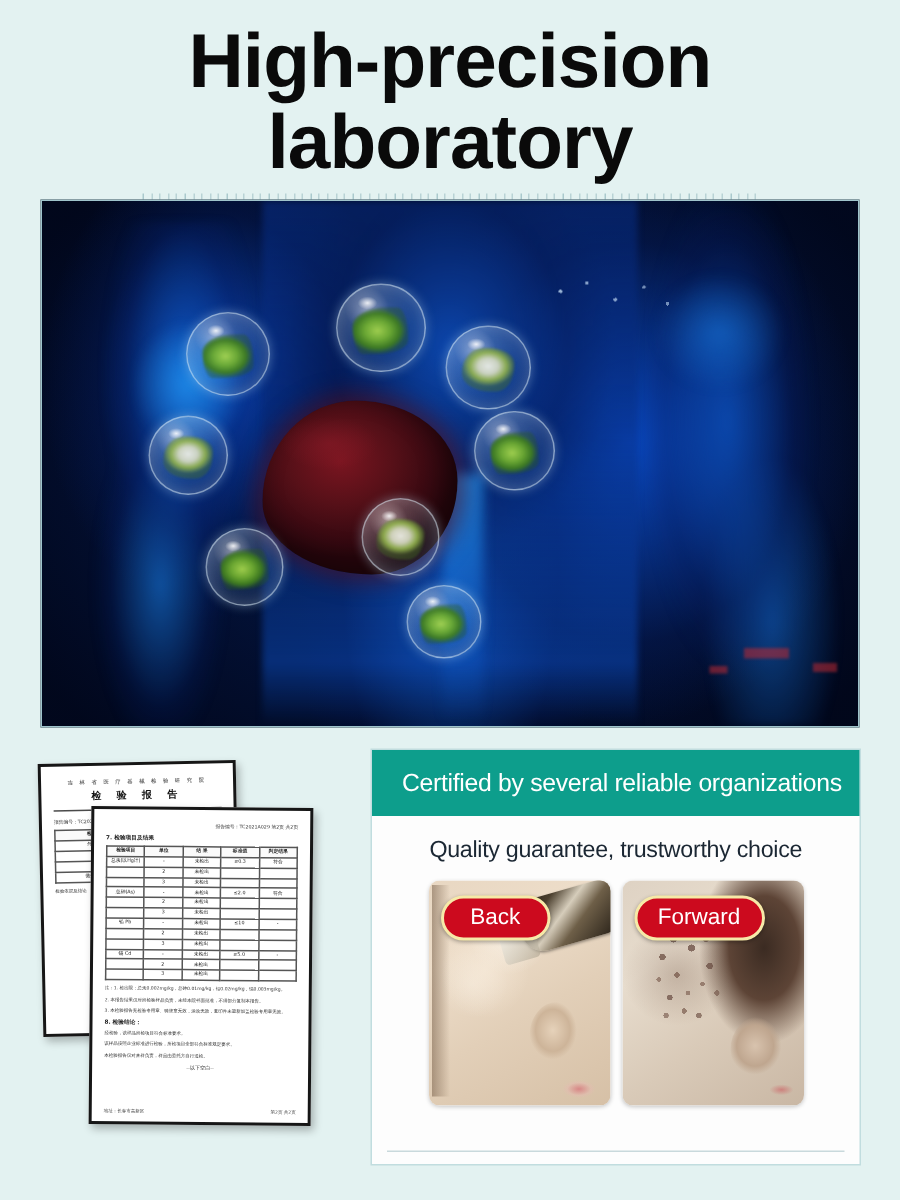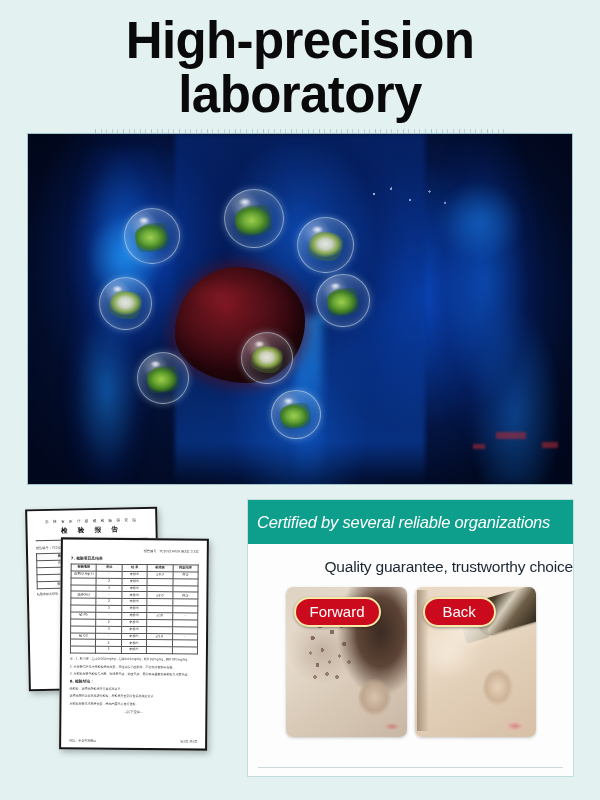--- a/index.html
+++ b/index.html
@@ -319,30 +319,29 @@
     box-shadow: 0 0 0 1px rgba(160,200,205,0.5);
   }
 
   .cert-banner {
     width: 100%;
     height: 44px;
     background: #0d9e8c;
     color: #ffffff;
     display: flex;
     align-items: center;
-    padding-left: 9px;
+    padding-left: 20px;
     font-size: 16.5px;
     letter-spacing: -0.2px;
     white-space: nowrap;
     font-family: "Liberation Sans", sans-serif;
-    font-style: italic;
   }
 
   .cert-sub {
-    text-align: right;
+    text-align: center;
     font-size: 15.5px;
     color: #1b2733;
     padding: 14px 0 11px 0;
     letter-spacing: -0.2px;
     font-family: "Liberation Sans", sans-serif;
   }
 
   .photo-row {
     display: flex;
     justify-content: center;
@@ -756,34 +755,34 @@
 
 </div>
 
 <div class="cert-panel">
   <div class="cert-banner">Certified by several reliable organizations</div>
   <div class="cert-sub">Quality guarantee, trustworthy choice</div>
 
   <div class="photo-row">
 
     <div class="photo-card">
-      <div class="photo-before">
-        <div class="nose"></div>
-        <div class="lip"></div>
-      </div>
-      <div class="badge">Forward</div>
-    </div>
-
-    <div class="photo-card">
       <div class="photo-after">
         <div class="hairline"></div>
         <div class="cheek"></div>
         <div class="glasses"></div>
         <div class="glasses-lens"></div>
         <div class="nose"></div>
         <div class="lip"></div>
       </div>
       <div class="badge badge-back">Back</div>
     </div>
 
+    <div class="photo-card">
+      <div class="photo-before">
+        <div class="nose"></div>
+        <div class="lip"></div>
+      </div>
+      <div class="badge">Forward</div>
+    </div>
+
   </div>
   <div class="panel-bottom-rule"></div>
 </div>
 
 </body></html>

